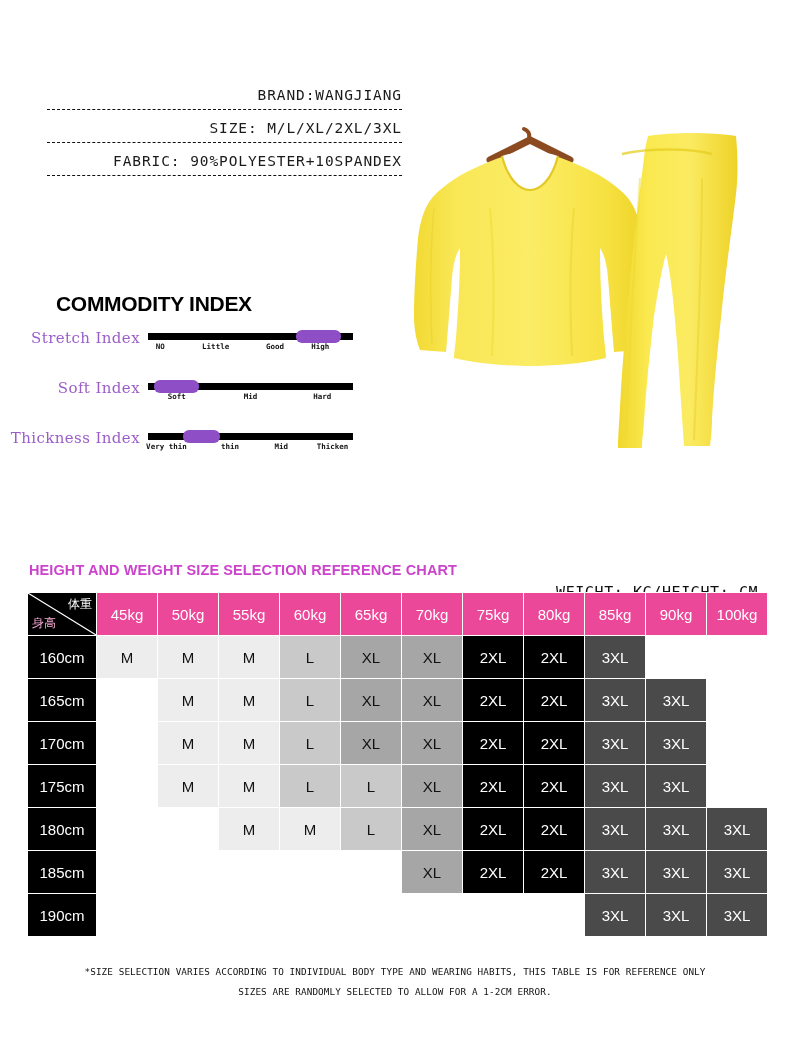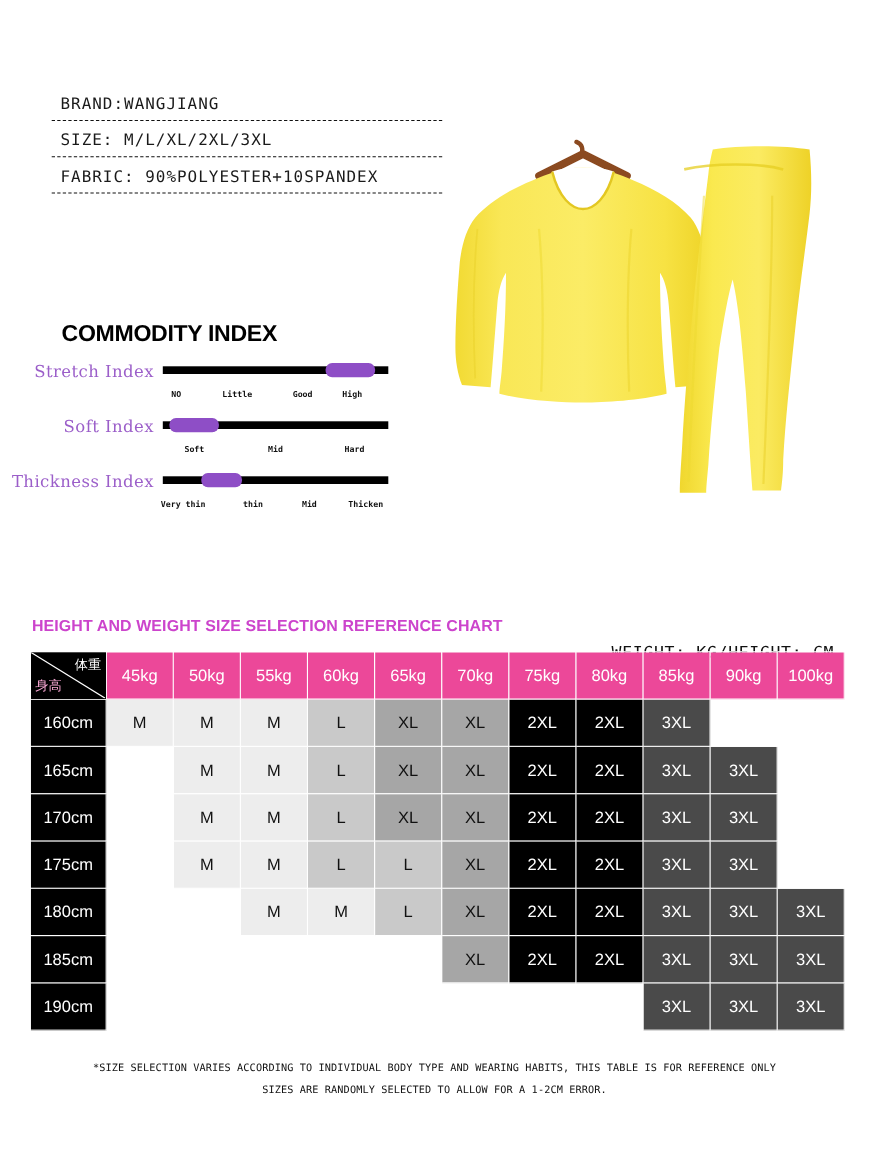--- a/index.html
+++ b/index.html
@@ -22,20 +22,21 @@
     top: 84px;
     width: 355px;
   }
   .info-line {
     font-family: "DejaVu Sans Mono", monospace;
     font-size: 14.5px;
     letter-spacing: 0.9px;
     color: #1a1a1a;
     padding: 3px 0 6px 8px;
     white-space: nowrap;
+    text-align: right;
   }
   .info-rule {
     border-top: 1px dashed #111111;
     height: 0;
     margin: 0 0 7px 0;
   }
 
   
   #commodity-index {
     position: absolute;
@@ -93,21 +94,20 @@
     margin-top: 2px;
   }
   .index-tick {
     position: absolute;
     font-family: "DejaVu Sans Mono", monospace;
     font-size: 7.5px;
     font-weight: bold;
     color: #111111;
     white-space: nowrap;
     transform: translateX(-50%);
-    margin-top: 12px;
   }
 
   
   #product-photo {
     position: absolute;
     left: 398px;
     top: 112px;
     width: 382px;
     height: 350px;
   }

